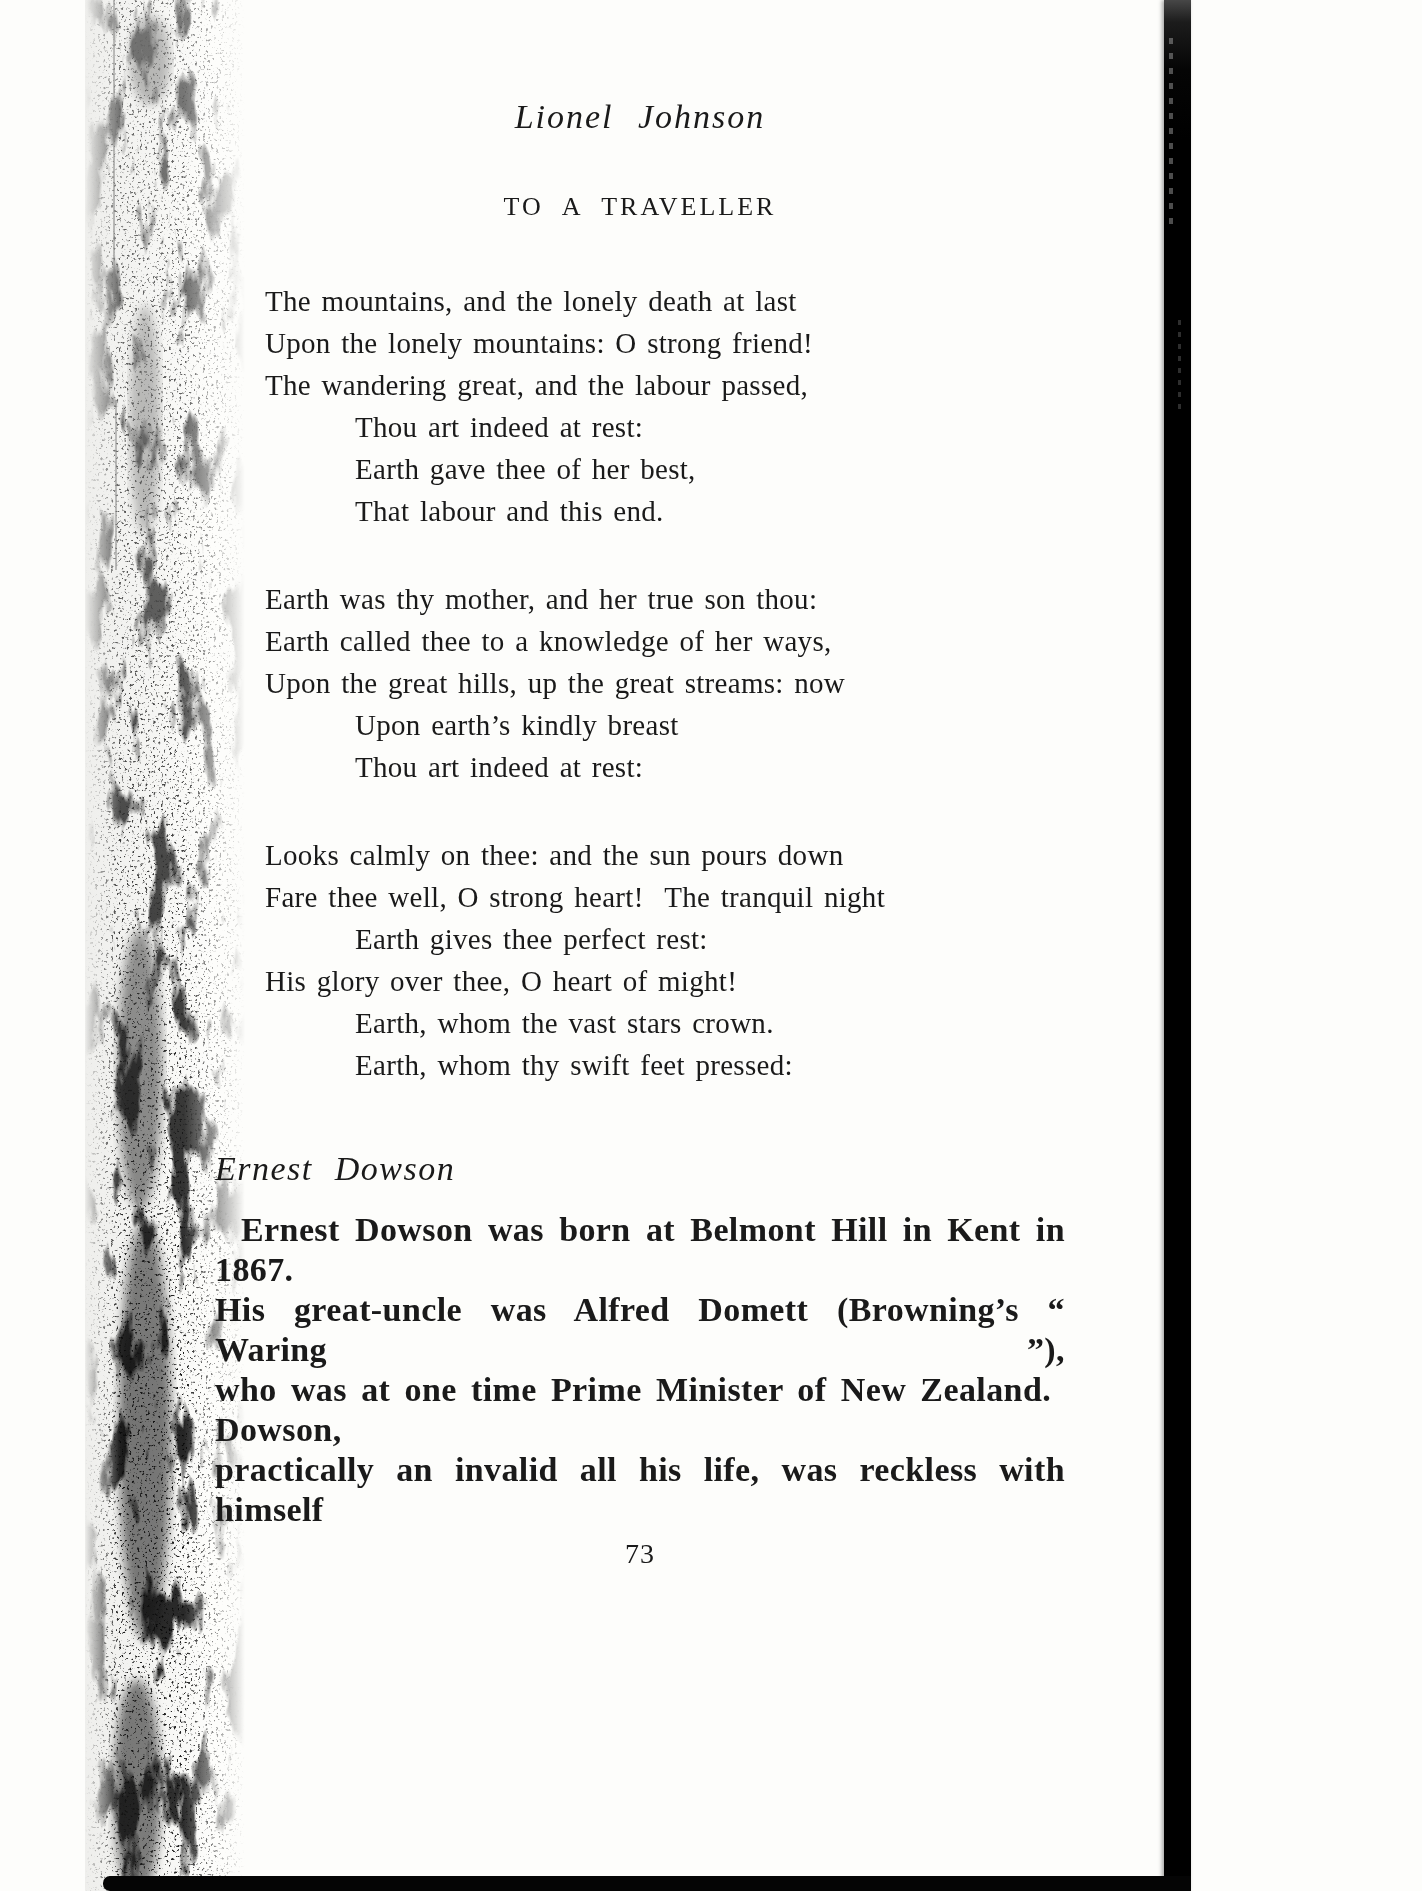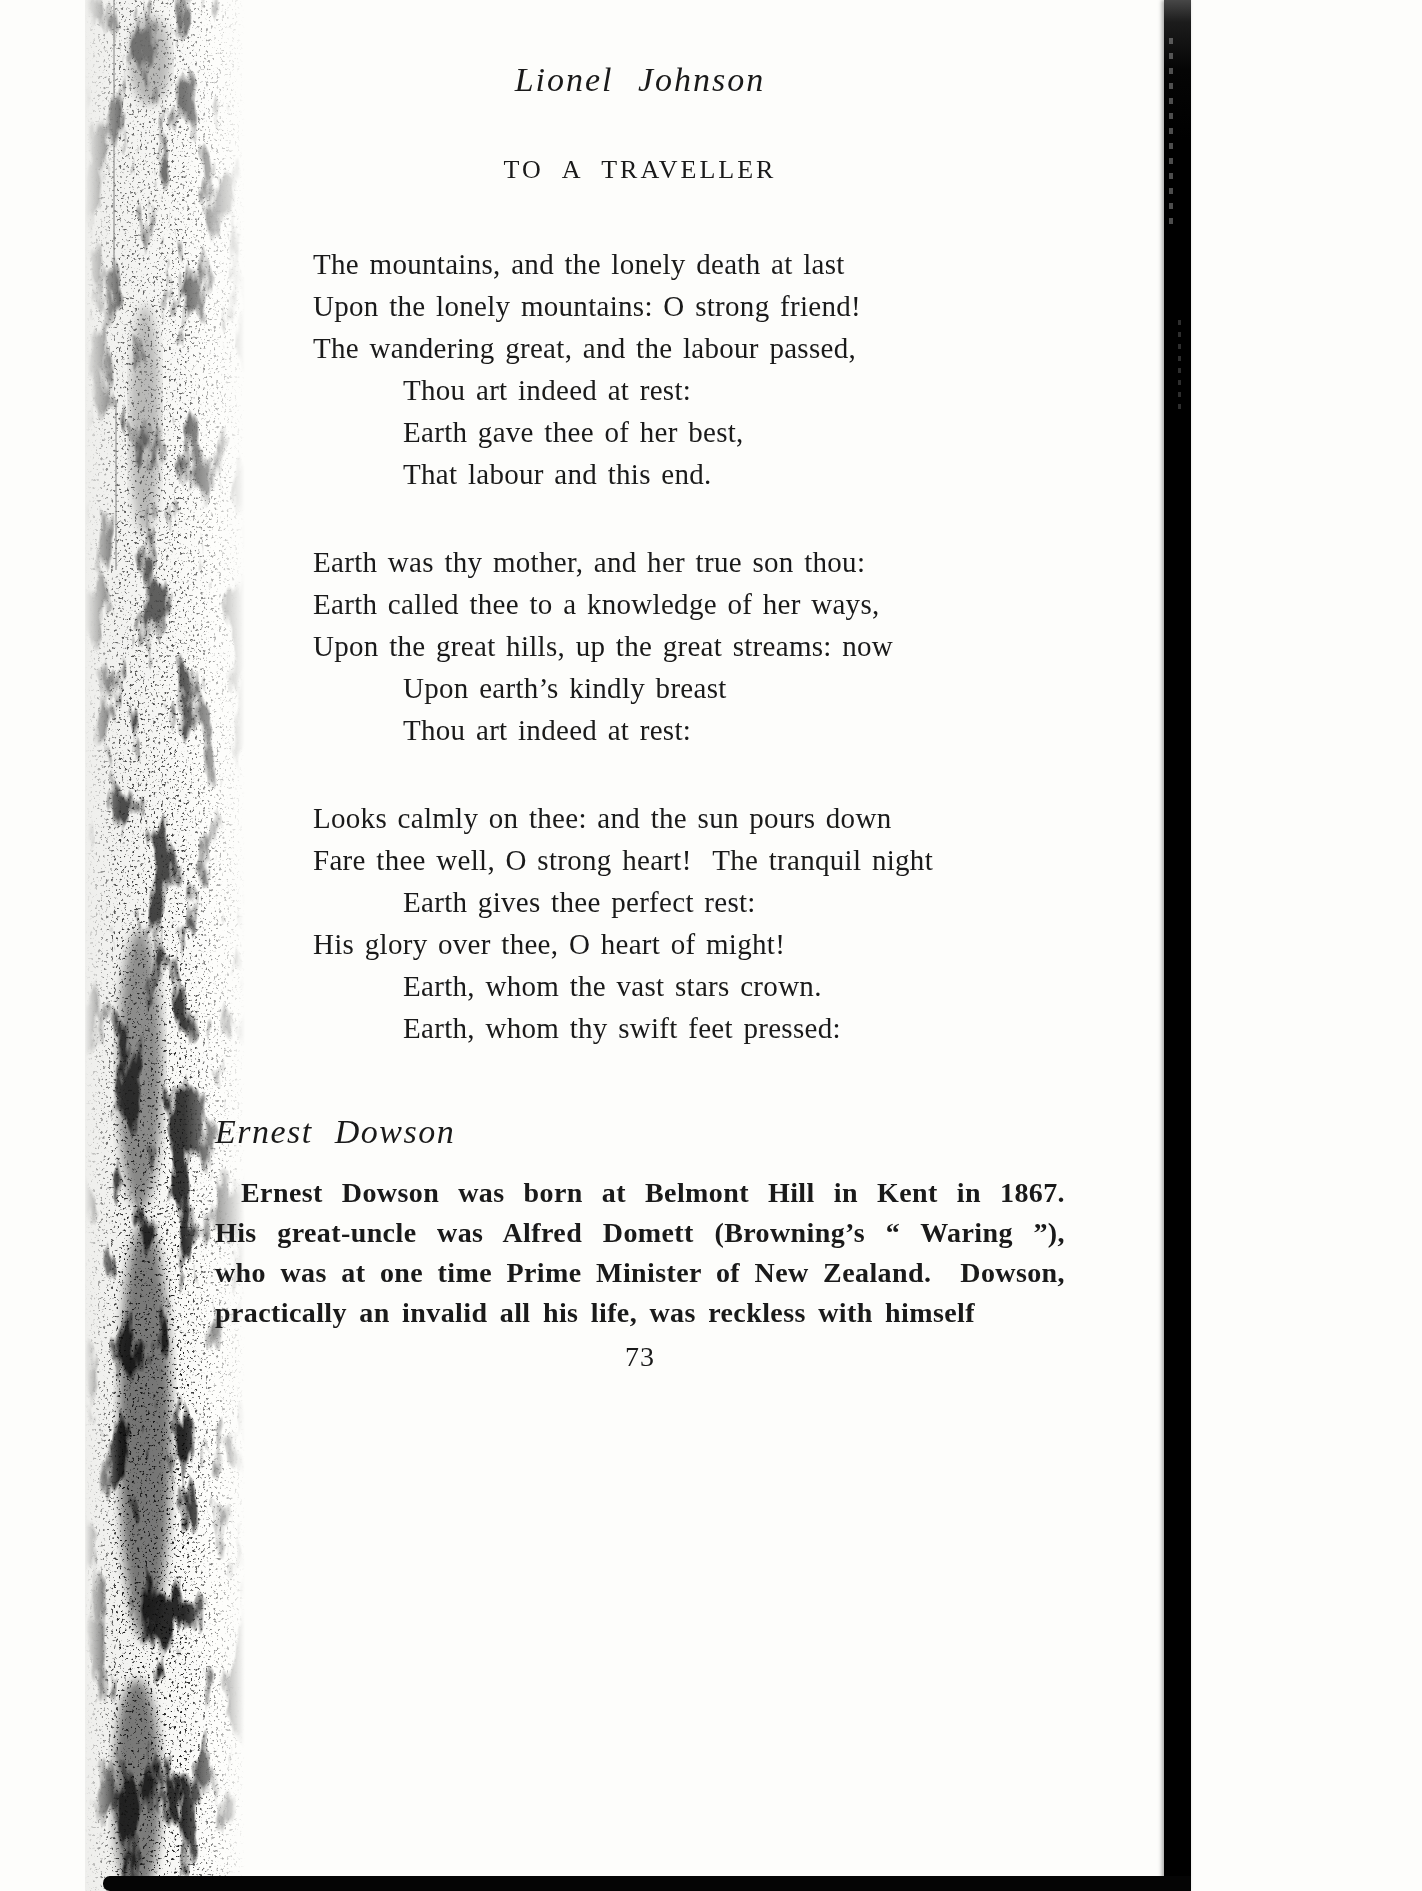--- a/index.html
+++ b/index.html
@@ -34,42 +34,41 @@
     content:""; position:absolute; left:14px; top:320px; width:3px; height:90px;
     background:repeating-linear-gradient(180deg, rgba(255,255,255,0.18) 0 5px, rgba(255,255,255,0) 5px 12px);
   }
   .bottom-bar {
     position:absolute; left:103px; top:1876px; width:1088px; height:15px;
     background:#050505; border-radius:7px 0 0 7px;
   }
   
   .content { position:absolute; left:215px; top:0; width:850px; }
   .author-header {
-    margin-top:61px; text-align:center;
+    margin-top:98px; text-align:center;
     font-style:italic; font-weight:400;
     font-size:34px; letter-spacing:2px; word-spacing:14px;
   }
   .poem-title {
     margin-top:56px; text-align:center; font-weight:400;
     font-size:26px; letter-spacing:3px; word-spacing:10px;
   }
   .poem { margin-top:58px; margin-left:50px; font-size:29px; }
   .stanza { margin-bottom:46px; }
   .pline {
     line-height:42px; letter-spacing:0.3px; word-spacing:3px;
     white-space:nowrap;
-    margin-left:48px;
   }
   .pline.indent { padding-left:90px; }
   .section-heading {
     margin-top:64px; 
     font-style:italic; font-weight:400;
     font-size:34px; letter-spacing:1.5px; word-spacing:12px;
   }
-  .bio { margin-top:22px; font-size:28px; font-weight:bold; }
+  .bio { margin-top:22px; font-size:34px; font-weight:bold; }
   .bline {
     line-height:40px; letter-spacing:0.4px; word-spacing:5px;
     text-align:justify; text-align-last:justify;
   }
   .bline.first { text-indent:26px; }
   .bline.last { text-align-last:left; }
   .page-number {
     margin-top:8px; text-align:center;
     font-size:28px; letter-spacing:1px; font-weight:400;
   }

